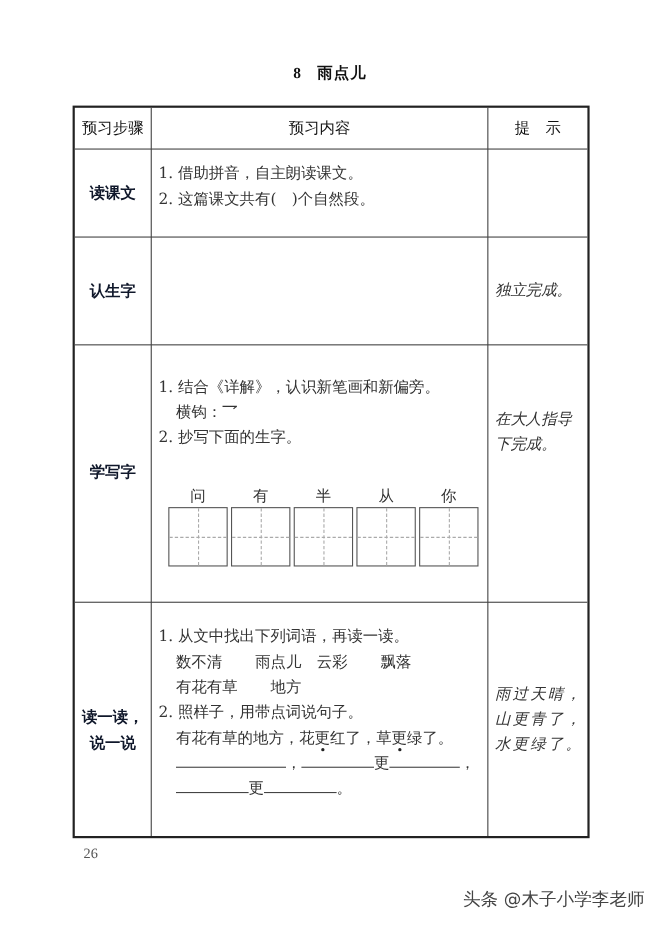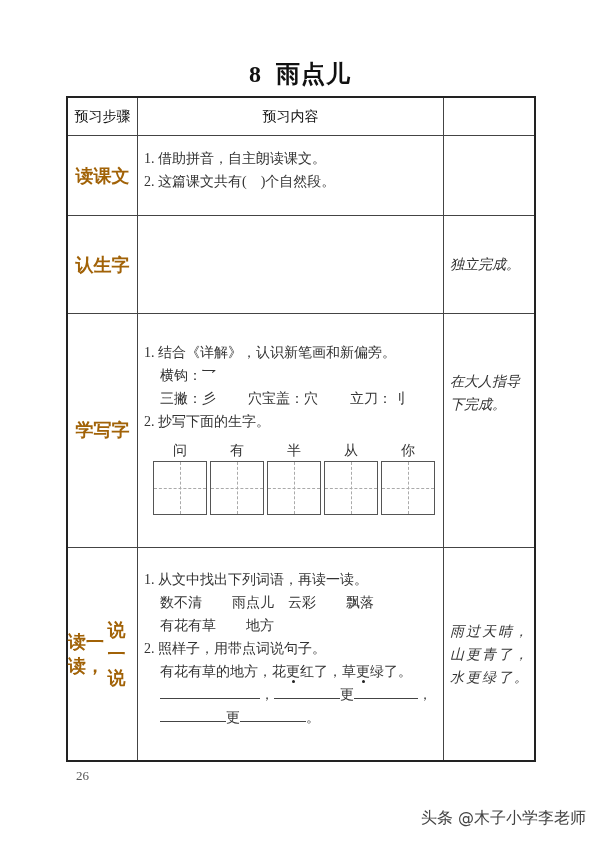--- a/index.html
+++ b/index.html
@@ -2,41 +2,41 @@
 <html><head>
 <meta charset="utf-8">
 <style>
   html, body { margin: 0; padding: 0; }
   body {
     width: 600px; height: 841px; background: #ffffff; position: relative; overflow: hidden;
     font-family: "DejaVu Serif", "Liberation Serif", serif; color: #222;
   }
   .page-title {
     position: absolute; left: 0; width: 600px; top: 58px; text-align: center;
-    font-family: "DejaVu Sans", "Liberation Sans", sans-serif; font-weight: bold; font-size: 24px; color: #111;
+    font-family: "DejaVu Sans", "Liberation Sans", sans-serif; font-weight: bold; font-size: 14px; color: #111;
     letter-spacing: 1px;
   }
   .page-title .num { font-family: "Liberation Serif", serif; margin-right: 14px; }
   .tbl {
     position: absolute; left: 66px; top: 96px; width: 470px; height: 666px;
     border: 2px solid #222; box-sizing: border-box;
   }
   .vline { position: absolute; top: 0; bottom: 0; width: 1px; background: #444; }
   .hline { position: absolute; left: 0; right: 0; height: 1px; background: #444; }
   .cell { position: absolute; box-sizing: border-box; }
   .head {
     font-family: "DejaVu Sans", "Liberation Sans", sans-serif; font-size: 14px; color: #111;
     display: flex; align-items: center; justify-content: center;
   }
   .step {
-    font-family: "DejaVu Sans", "Liberation Sans", sans-serif; font-weight: bold; font-size: 18px; color: #a16207;
-    display: flex; align-items: center; justify-content: center; text-align: left; line-height: 24px;
+    font-family: "DejaVu Sans", "Liberation Sans", sans-serif; font-weight: bold; font-size: 14px; color: #0f172a;
+    display: flex; align-items: center; justify-content: center; text-align: right; line-height: 24px;
   }
   .content { font-size: 14px; line-height: 23px; color: #333; padding-left: 6px; }
-  .content .line { white-space: nowrap; font-family: Liberation Serif, serif; }
+  .content .line { white-space: nowrap; }
   .content .indent { padding-left: 16px; }
   .hint { font-size: 14px; line-height: 23px; color: #333; display: flex; align-items: center; padding-left: 6px; font-style: italic; }
   .gap { display: inline-block; }
   .grid-row { position: absolute; }
   .grid-box {
     position: absolute; width: 54px; height: 54px; border: 1px solid #555; box-sizing: border-box;
   }
   .grid-box .gh { position: absolute; left: 0; right: 0; top: 50%; border-top: 1px dashed #aaa; }
   .grid-box .gv { position: absolute; top: 0; bottom: 0; left: 50%; border-left: 1px dashed #aaa; }
   .grid-char { position: absolute; width: 54px; text-align: center; font-size: 14px; color: #333; }
@@ -54,37 +54,35 @@
 <div class="tbl">
   <div class="vline" style="left:69px"></div>
   <div class="vline" style="left:375px"></div>
   <div class="hline" style="top:37px"></div>
   <div class="hline" style="top:117px"></div>
   <div class="hline" style="top:215px"></div>
   <div class="hline" style="top:449px"></div>
 
   <div class="cell head" style="left:0;top:0;width:69px;height:37px">预习步骤</div>
   <div class="cell head" style="left:70px;top:0;width:305px;height:37px">预习内容</div>
+  <div class="cell head" style="left:376px;top:0;width:90px;height:37px">提　示</div>
 
   <div class="cell step" style="left:0;top:38px;width:69px;height:79px">读课文</div>
   <div class="cell content" style="left:70px;top:49px;width:305px">
     <div class="line">1. 借助拼音，自主朗读课文。</div>
     <div class="line">2. 这篇课文共有(　)个自然段。</div>
   </div>
 
   <div class="cell step" style="left:0;top:118px;width:69px;height:97px">认生字</div>
   <div class="cell hint" style="left:376px;top:118px;width:90px;height:97px">独立完成。</div>
 
   <div class="cell step" style="left:0;top:216px;width:69px;height:233px;align-items:flex-start;padding-top:104px">学写字</div>
   <div class="cell content" style="left:70px;top:243px;width:305px">
     <div class="line">1. 结合《详解》，认识新笔画和新偏旁。</div>
     <div class="line indent">横钩：乛</div>
-    <div class="line indent">
-      <span>三撇：彡</span><span class="gap" style="width:32px"></span><span>穴宝盖：穴</span><span class="gap" style="width:32px"></span><span>立刀：刂</span>
-    </div>
     <div class="line">2. 抄写下面的生字。</div>
   </div>
   <div class="grid-row" style="left:85px;top:344px;width:290px;height:80px">
     <div class="grid-char" style="left:0;top:0">问</div>
     <div class="grid-char" style="left:57px;top:0">有</div>
     <div class="grid-char" style="left:114px;top:0">半</div>
     <div class="grid-char" style="left:171px;top:0">从</div>
     <div class="grid-char" style="left:228px;top:0">你</div>
     <div class="grid-box" style="left:0;top:19px">
         <div class="gh"></div>
@@ -102,21 +100,21 @@
         <div class="gh"></div>
         <div class="gv"></div>
       </div>
     <div class="grid-box" style="left:228px;top:19px">
         <div class="gh"></div>
         <div class="gv"></div>
       </div>
   </div>
   <div class="cell hint" style="left:376px;top:216px;width:90px;height:233px;align-items:flex-start;padding-top:56px;white-space:normal;word-break:break-all;padding-right:4px">在大人指导下完成。</div>
 
-  <div class="cell step" style="left:0;top:450px;width:69px;height:212px;">
+  <div class="cell step" style="left:0;top:460px;width:69px;height:212px;flex-direction:column">
     <div>读一读，</div>
     <div>说一说</div>
   </div>
   <div class="cell content" style="left:70px;top:470px;width:305px">
     <div class="line">1. 从文中找出下列词语，再读一读。</div>
     <div class="line indent">
       <span>数不清</span><span class="gap" style="width:30px"></span><span>雨点儿</span><span class="gap" style="width:14px"></span><span>云彩</span><span class="gap" style="width:30px"></span><span>飘落</span>
     </div>
     <div class="line indent">
       <span>有花有草</span><span class="gap" style="width:30px"></span><span>地方</span>

